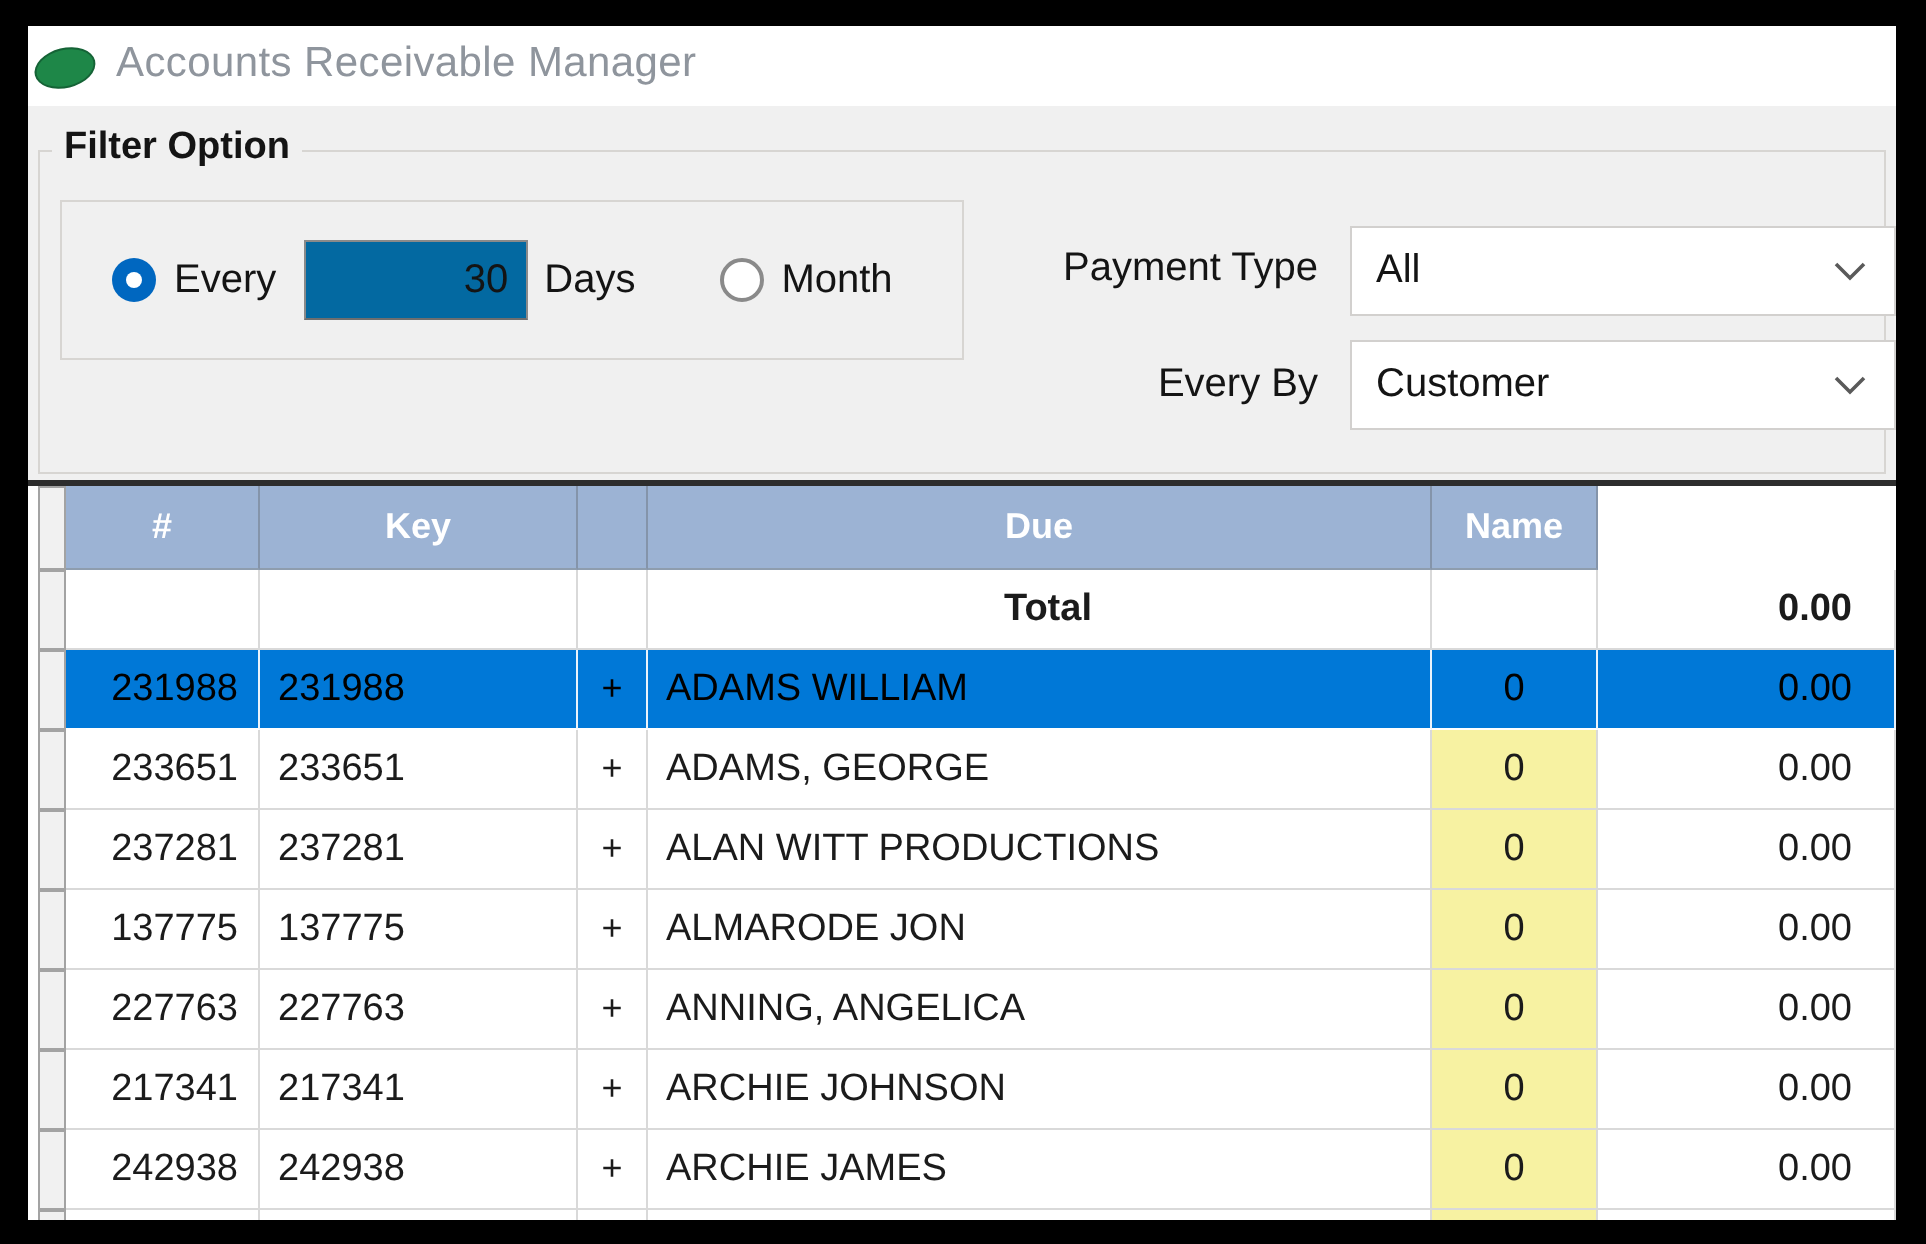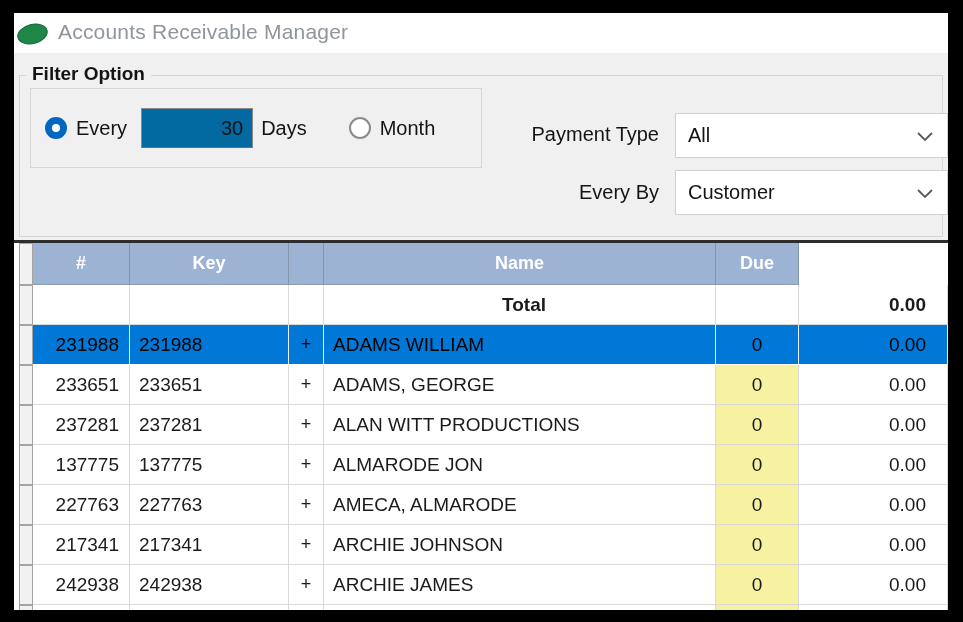--- a/index.html
+++ b/index.html
@@ -12,22 +12,22 @@
   .app-icon { position:absolute; left:3px; top:11px; width:31px; height:20px; border-radius:50%;
               background:#1E8748; border:1px solid #156336; transform:rotate(-14deg); }
   .title { position:absolute; left:44px; top:7px; font-size:21px; color:#8f959d; letter-spacing:.2px; }
 
   
   .filter { position:relative; height:187px; background:#f0f0f0; }
   .groupbox { position:absolute; left:5px; right:5px; top:22px; bottom:3px;
               border:1px solid #d7d5d2; }
   .grouplabel { position:absolute; top:-13px; left:6px; background:#f0f0f0; padding:0 6px;
                 font-size:19px; font-weight:bold; color:#141414; }
-  .period-panel { position:absolute; left:16px; top:35px; width:452px; height:80px;
-                  border:1px solid #d7d5d2; display:flex; align-items:center; padding-left:14px;
+  .period-panel { position:absolute; left:16px; top:47px; width:452px; height:80px;
+                  border:1px solid #d7d5d2; display:flex; align-items:center; padding-left:25px;
                   font-size:20px; color:#141414; }
   .radio { width:22px; height:22px; border-radius:50%; background:#fff; border:2px solid #8a8a8a; flex:0 0 auto; position:relative; }
   .radio.checked { border:none; background:#0067C0; }
   .radio.checked::after { content:""; position:absolute; left:7px; top:7px; width:8px; height:8px; border-radius:50%; background:#fff; }
   .period-panel .lbl { margin-left:9px; }
   .days-input { width:112px; height:40px; margin-left:14px; border:1px solid #8a8a8a; border-bottom-color:#6e6e6e;
                 background:#0369a1; font-family:"Liberation Sans", sans-serif; font-size:20px; color:#141414;
                 text-align:right; padding-right:9px; }
   .days-input + .lbl { margin-left:8px; }
   .gap { width:42px; flex:0 0 auto; }
@@ -113,22 +113,22 @@
         </span>
       </div>
     </div>
 
     <div class="table">
       <div class="row header">
         <div class="cell gutter"></div>
         <div class="cell">#</div>
         <div class="cell">Key</div>
         <div class="cell"></div>
+        <div class="cell">Due</div>
         <div class="cell">Name</div>
-        <div class="cell">Due</div>
       </div>
 
       <div class="row total">
         <div class="cell gutter"></div>
         <div class="cell num"></div>
         <div class="cell key"></div>
         <div class="cell exp"></div>
         <div class="cell name">Total</div>
         <div class="cell due"></div>
         <div class="cell le30">0.00</div>
@@ -169,21 +169,21 @@
           <div class="cell exp">+</div>
           <div class="cell name">ALMARODE JON</div>
           <div class="cell due">0</div>
           <div class="cell le30">0.00</div>
         </div>
           <div class="row data">
           <div class="cell gutter"></div>
           <div class="cell num">227763</div>
           <div class="cell key">227763</div>
           <div class="cell exp">+</div>
-          <div class="cell name">AMECA, ALMARODE</div>
+          <div class="cell name">ANNING, ANGELICA</div>
           <div class="cell due">0</div>
           <div class="cell le30">0.00</div>
         </div>
           <div class="row data">
           <div class="cell gutter"></div>
           <div class="cell num">217341</div>
           <div class="cell key">217341</div>
           <div class="cell exp">+</div>
           <div class="cell name">ARCHIE JOHNSON</div>
           <div class="cell due">0</div>

